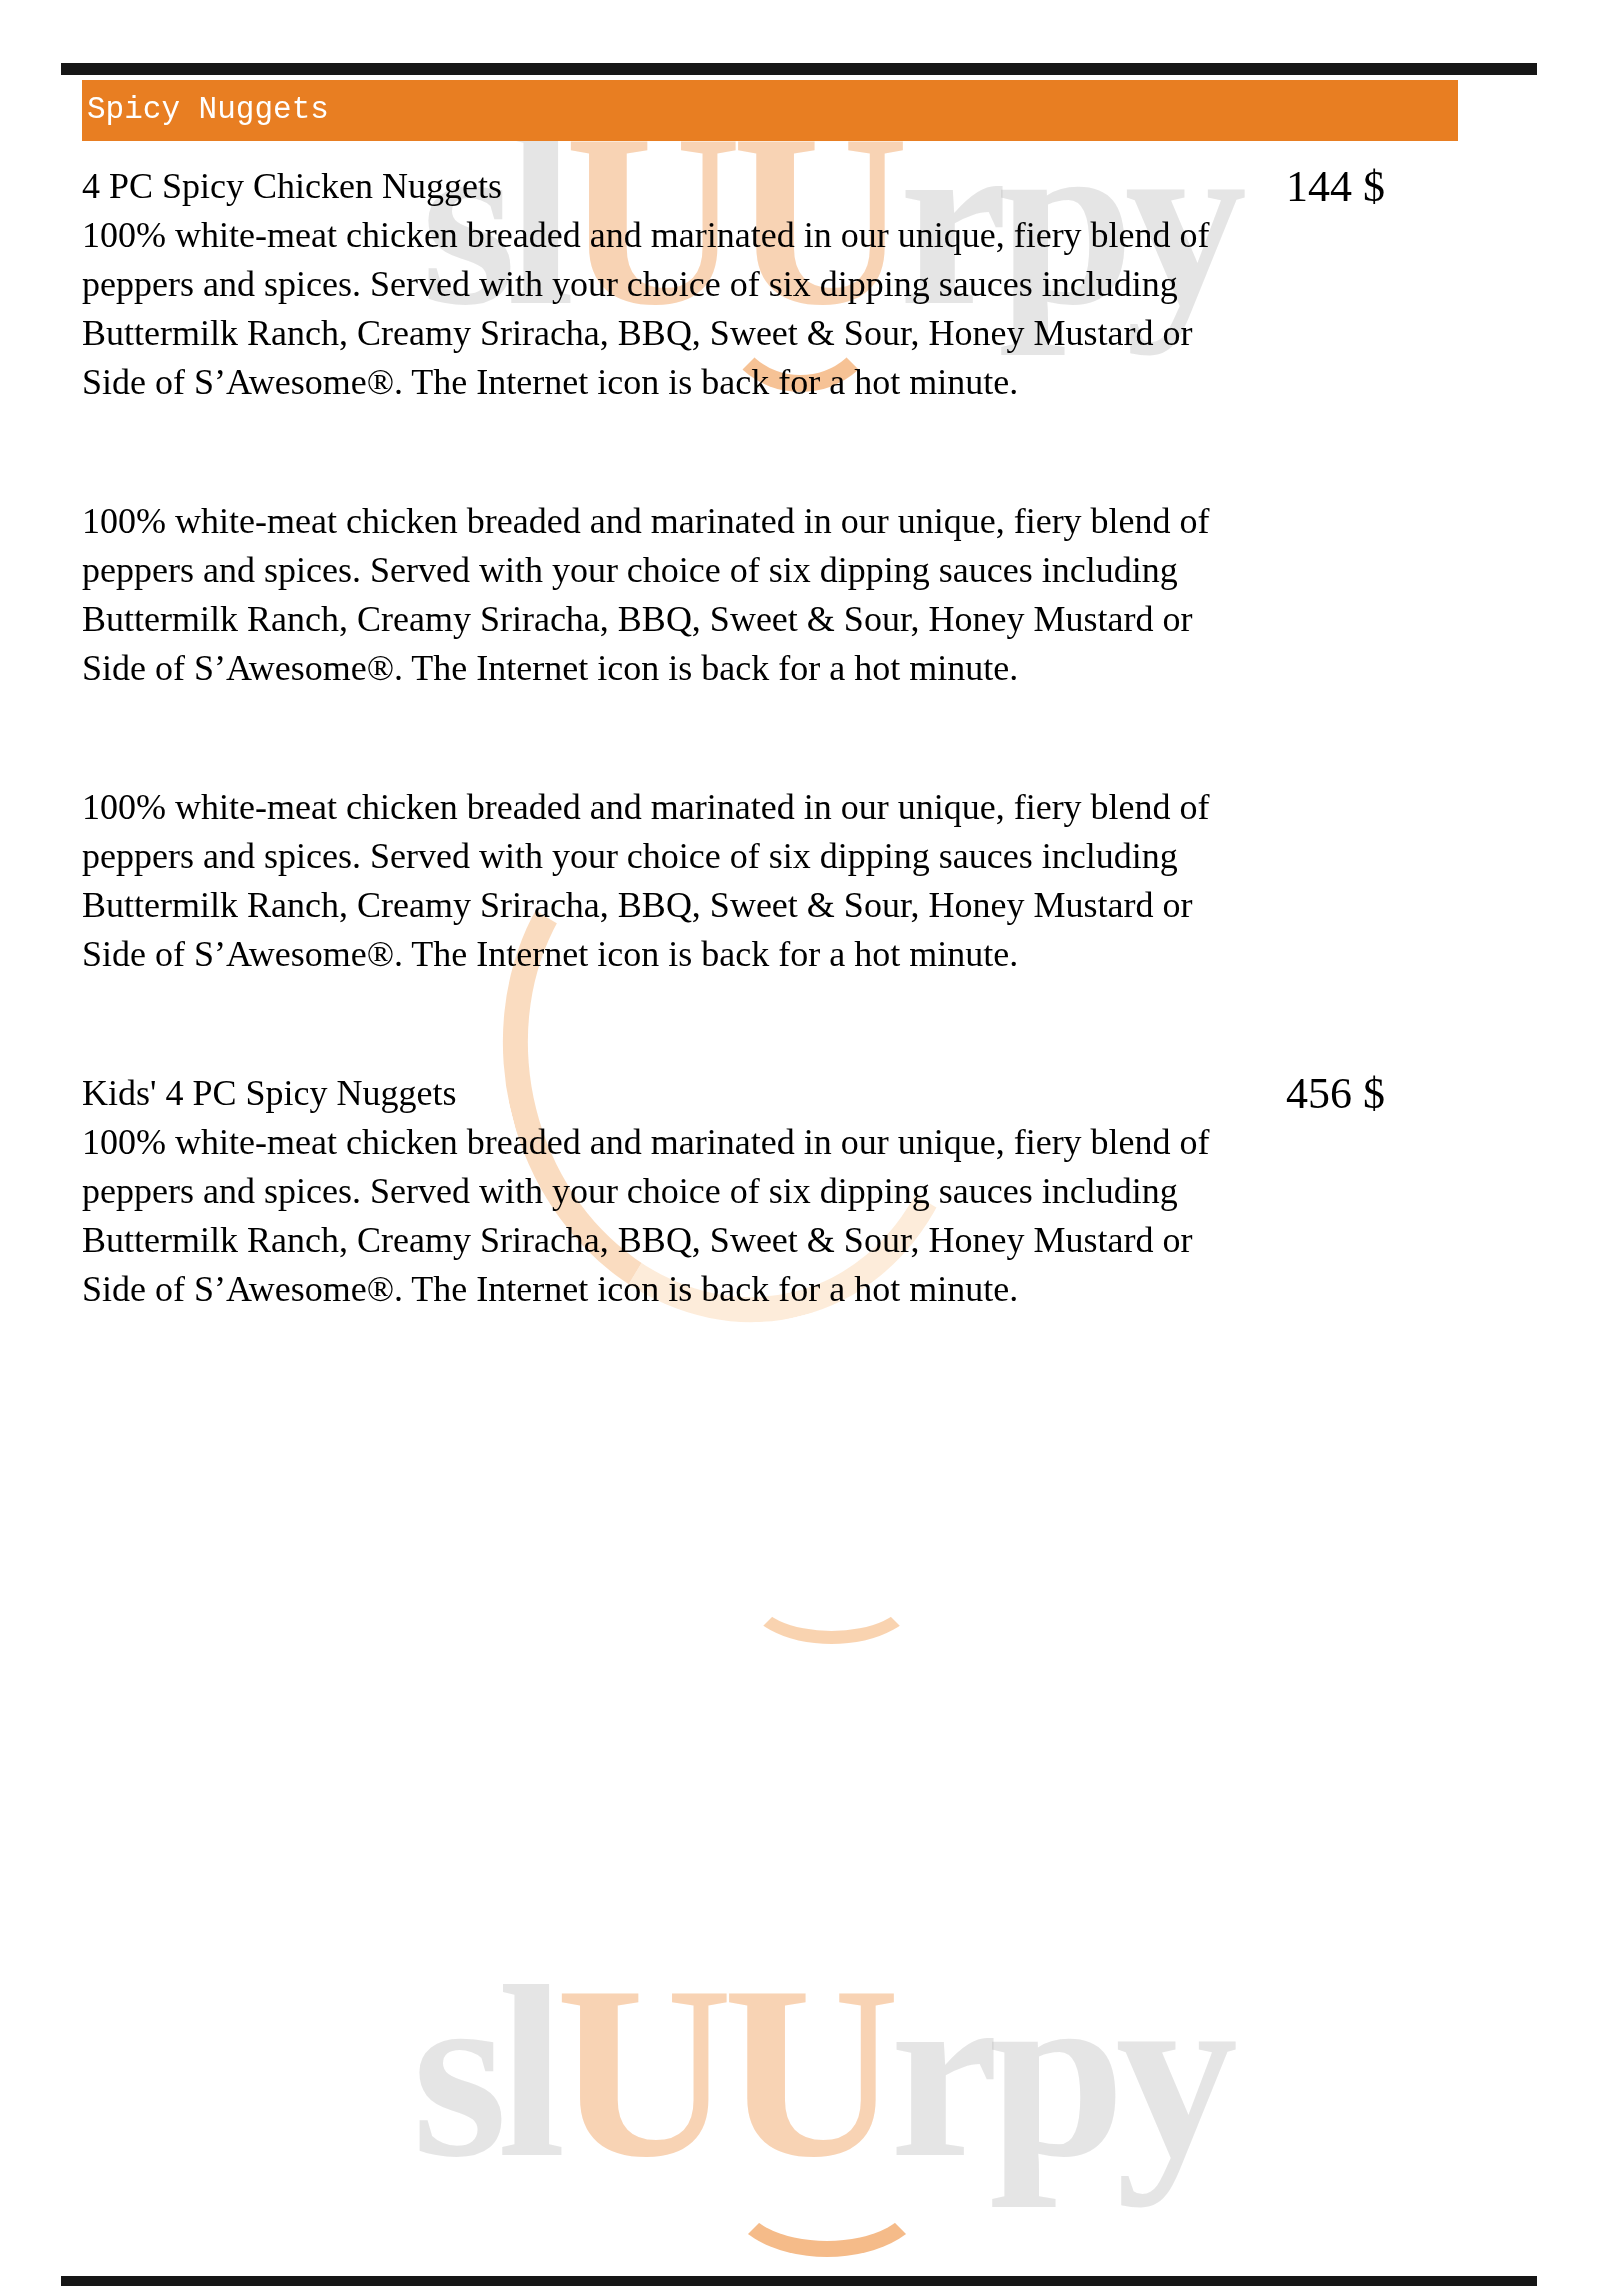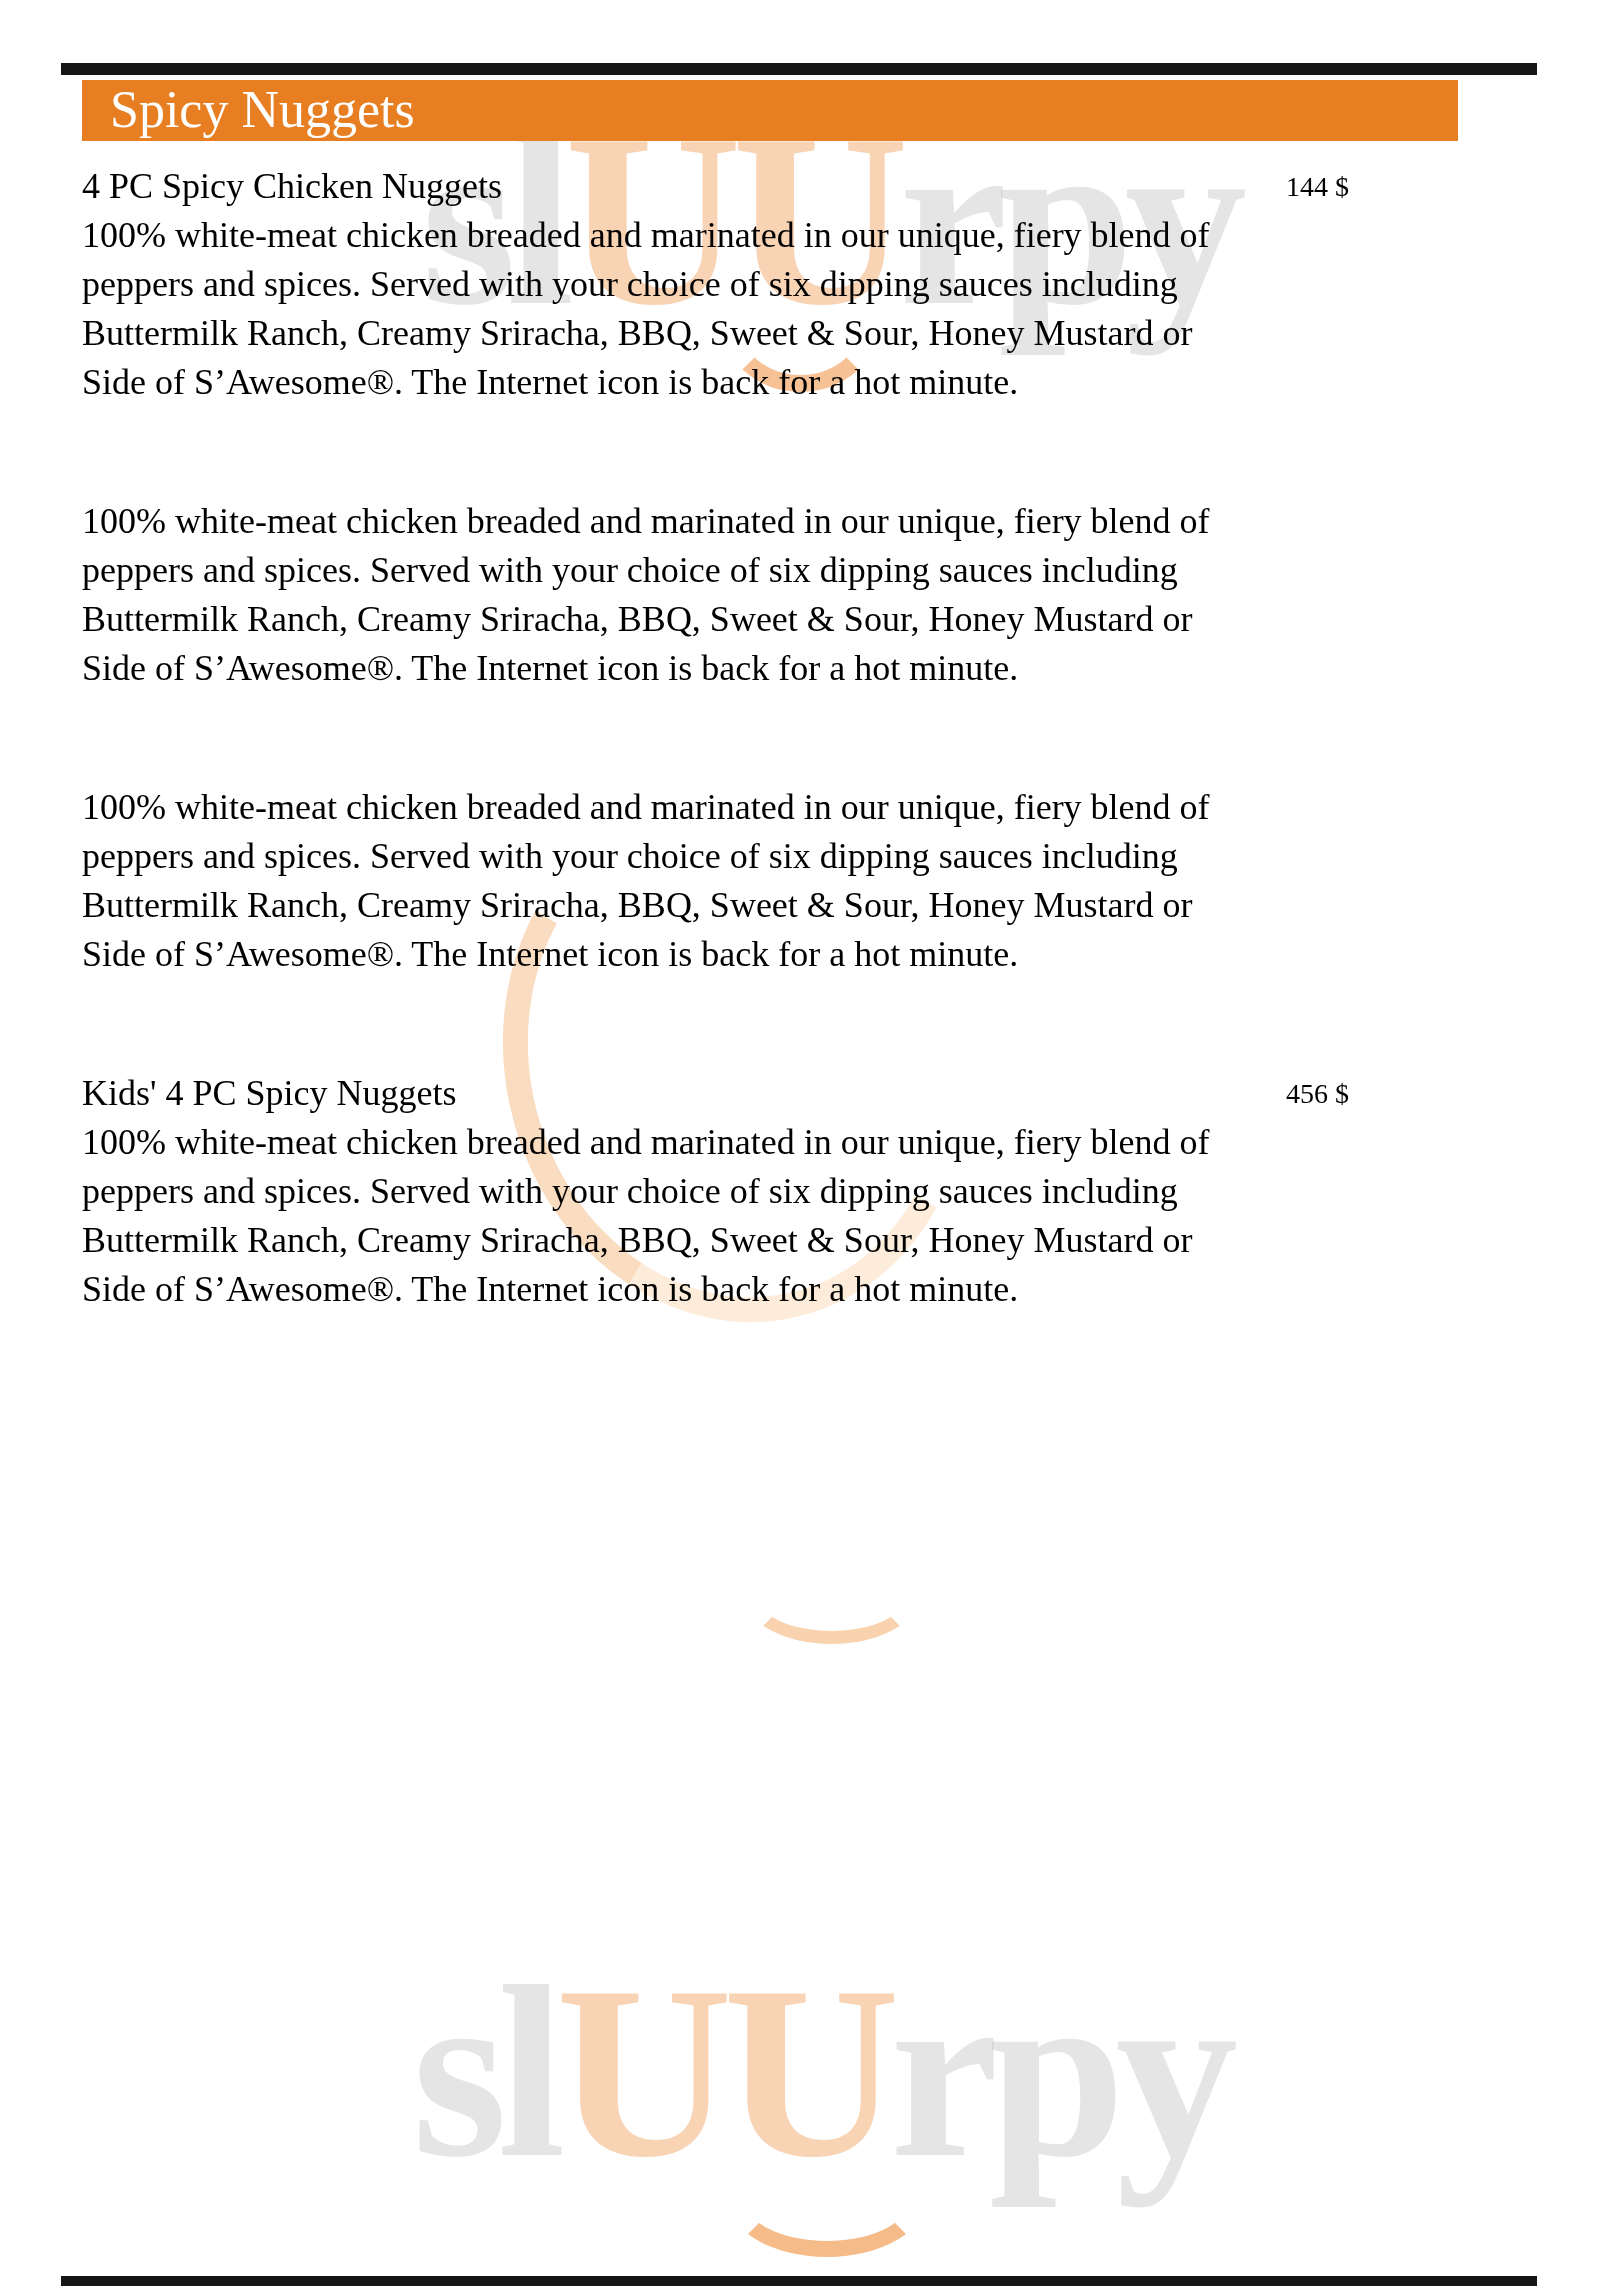--- a/index.html
+++ b/index.html
@@ -71,41 +71,41 @@
   }
 
   .section-header {
     position:absolute;
     left:82px; top:80px;
     width:1376px; height:61px;
     background:#e87e22;
   }
   .section-title {
     display:block;
-    font-family:Liberation Serif, serif;
-    font-size:52px;
+    font-family:Liberation Mono, monospace;
+    font-size:31px;
     line-height:59px;
     color:#ffffff;
-    padding-left:28px;
+    padding-left:5px;
   }
 
   .items {
     position:absolute;
     left:82px; top:162px;
     width:1392px;
   }
   .item { margin-bottom:90px; }
   .item-head { display:flex; }
   .item-name {
     flex:0 0 1204px;
     font-size:36px;
     line-height:49px;
   }
   .item-price {
-    font-size:28px;
+    font-size:44px;
     line-height:49px;
     white-space:nowrap;
   }
   .item-desc {
     margin:0;
     width:1145px;
     font-size:36px;
     line-height:49px;
   }
 </style>

